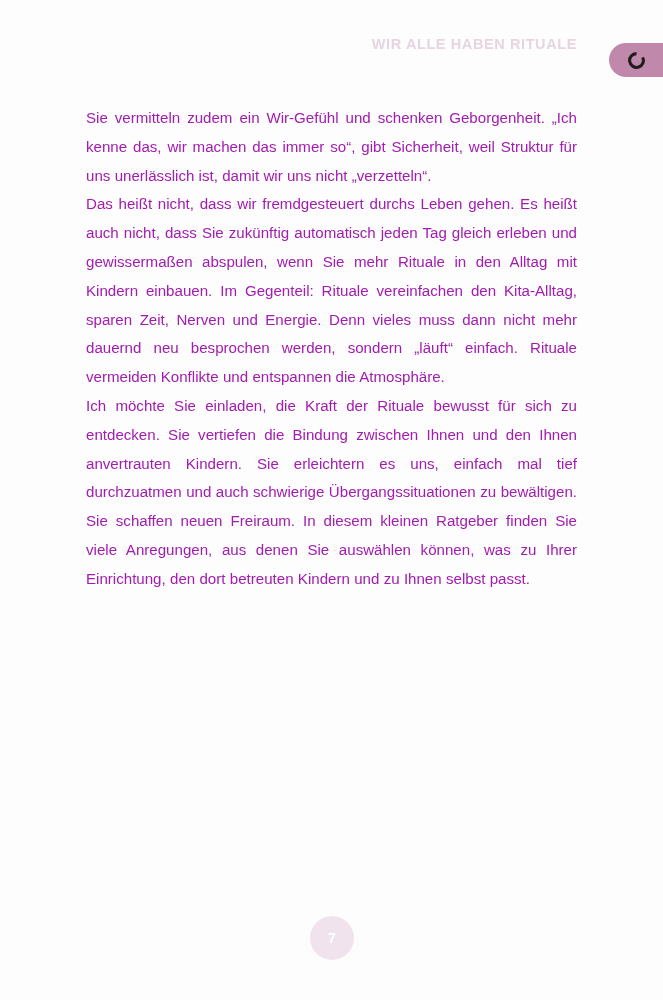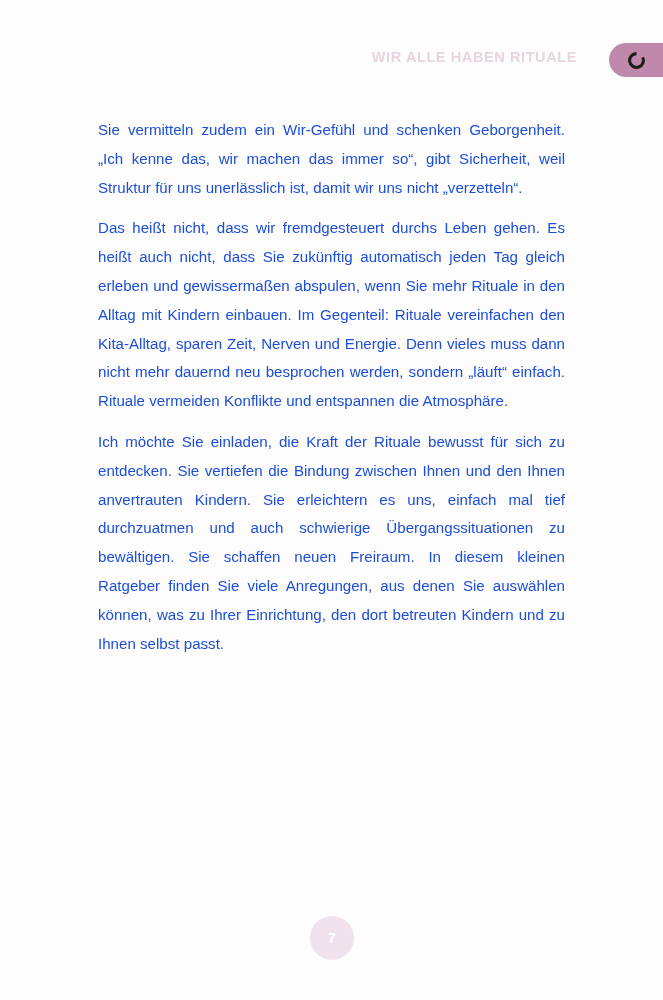--- a/index.html
+++ b/index.html
@@ -18,21 +18,21 @@
 
   .page {
     position: absolute;
     inset: 0;
   }
 
   
   .running-head {
     position: absolute;
     left: 0;
-    top: 49px;
+    top: 36px;
     width: 577px;
     text-align: right;
     font-size: 14.5px;
     font-weight: bold;
     letter-spacing: 0.6px;
     color: #e6d5e0;
     font-family: "Liberation Sans", sans-serif;
     white-space: nowrap;
     user-select: none;
   }
@@ -58,24 +58,24 @@
   }
 
   
   .text-column {
     position: absolute;
     left: 86px;
     top: 104px;
     width: 491px;
   }
   .para {
-    margin: 12px;
+    margin: 0;
     font-size: 15.1px;
     line-height: 28.8px;
-    color: #1d4ed8;
+    color: #a21caf;
     text-align: justify;
     text-justify: inter-word;
     hyphens: manual;
     word-spacing: 0.1px;
   }
 
   
   .folio {
     position: absolute;
     left: 310px;

